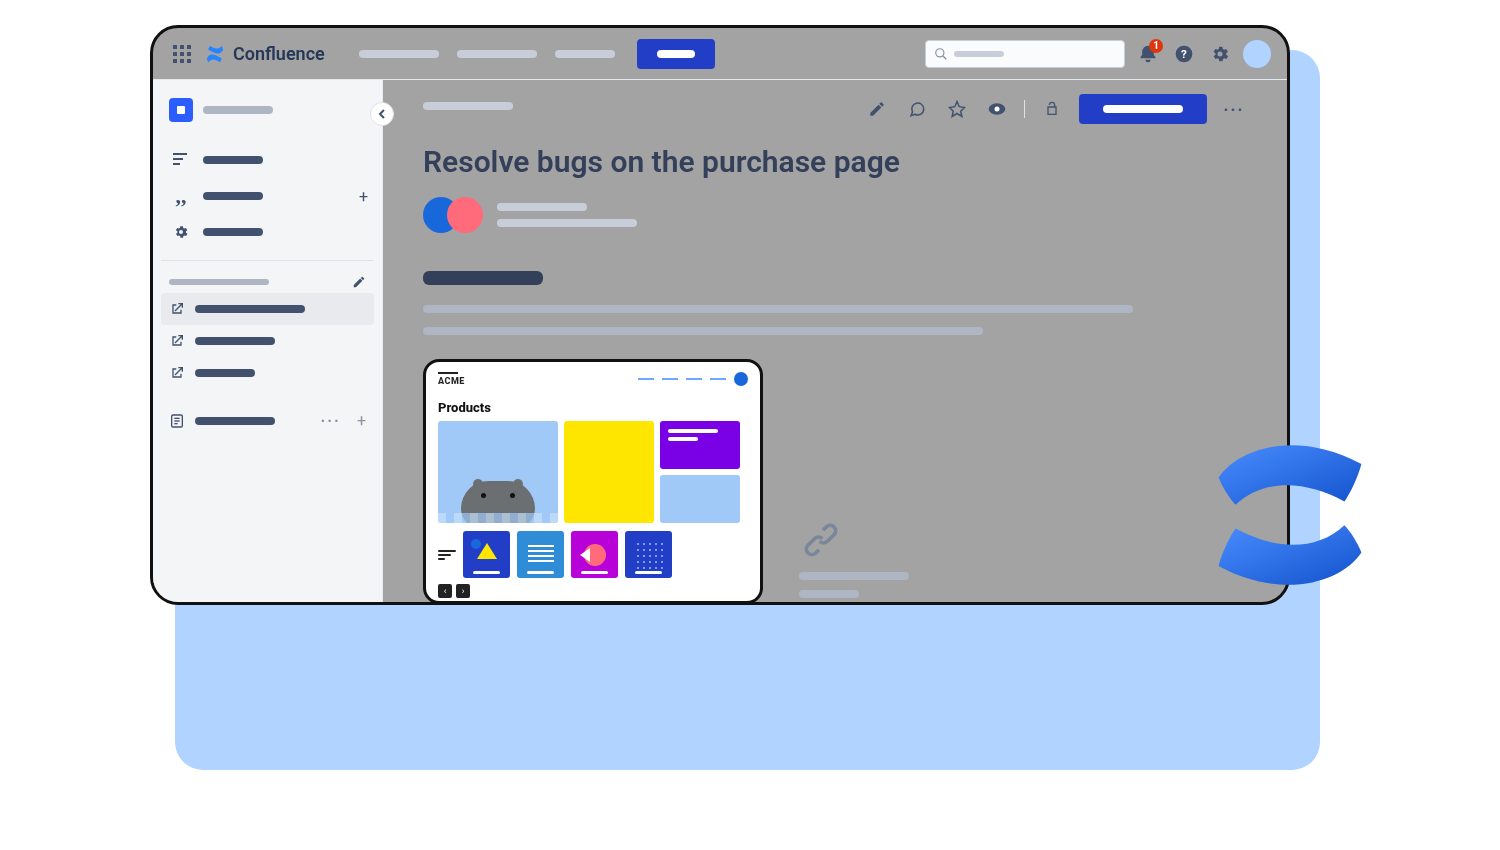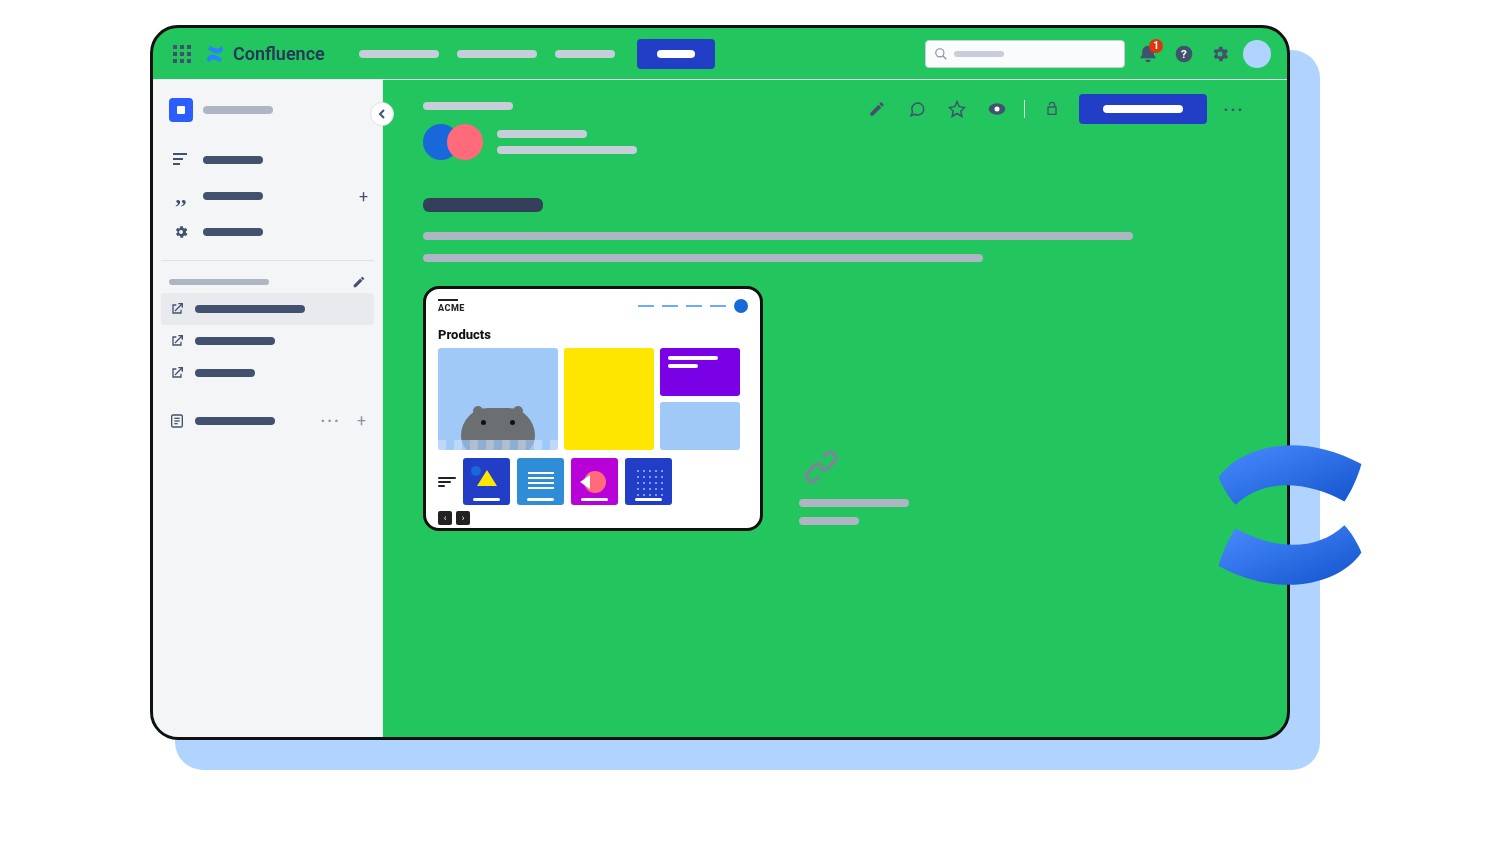--- a/index.html
+++ b/index.html
@@ -14,22 +14,22 @@
 .backdrop {
   position: absolute;
   left: 175px; top: 50px;
   width: 1145px; height: 720px;
   background: #b0d3ff;
   border-radius: 28px;
 }
 .window {
   position: absolute;
   left: 150px; top: 25px;
-  width: 1140px; height: 715px;
-  background: #22c55e;
+  width: 1140px; height: 580px;
+  background: #a3a3a3;
   border: 3px solid #111;
   border-radius: 28px;
   overflow: hidden;
 }
 .topbar {
   height: 52px;
   display: flex;
   align-items: center;
   padding: 0 16px;
   border-bottom: 1px solid #e5e9f0;
@@ -371,20 +371,21 @@
             <svg width="16" height="18" viewBox="0 0 24 24">
               <path fill="#42526e" d="M17 8V6a5 5 0 00-10 0h2a3 3 0 016 0v2H5v13h14V8h-2zm0 11H7V10h10v9z"></path>
             </svg>
           </div>
         <div class="action-btn">
             <div class="inner"></div>
           </div>
         <div class="iconbtn" style="font-weight:800; color:#42526e; letter-spacing:2px">···</div>
       </div>
 
+      <h1 class="page-title">Resolve bugs on the purchase page</h1>
 
       <div class="authors">
         <div class="avatars">
           <div class="a1"></div>
           <div class="a2"></div>
         </div>
         <div class="meta">
           <div class="line1"></div>
           <div class="line2"></div>
         </div>

